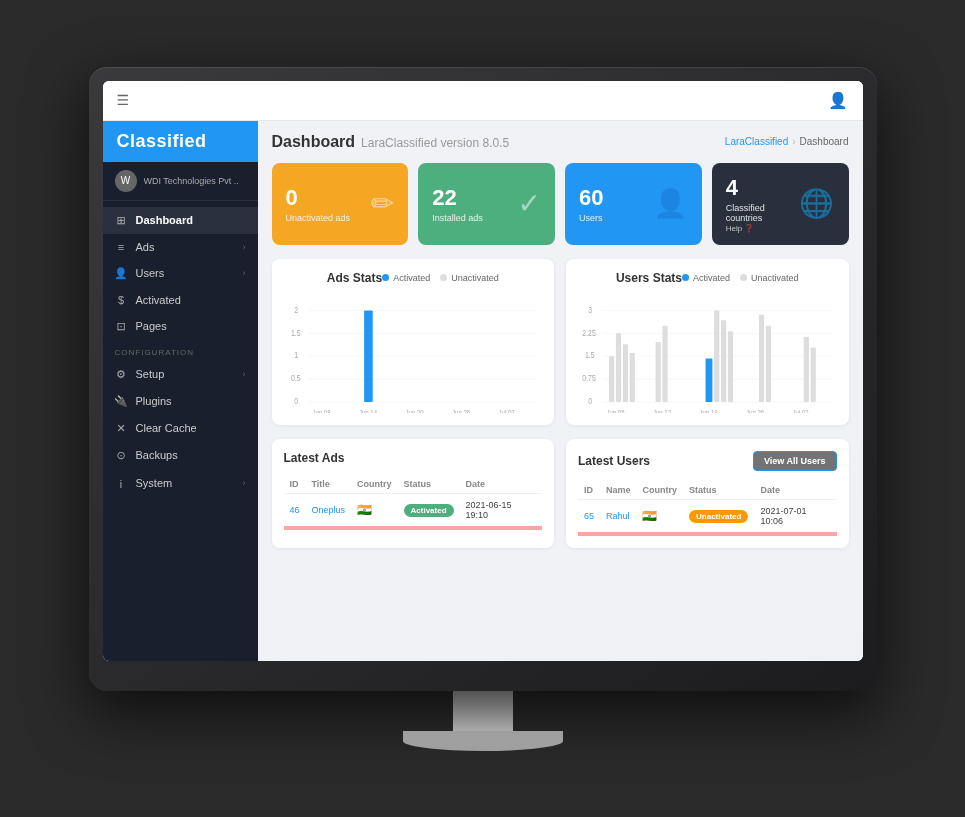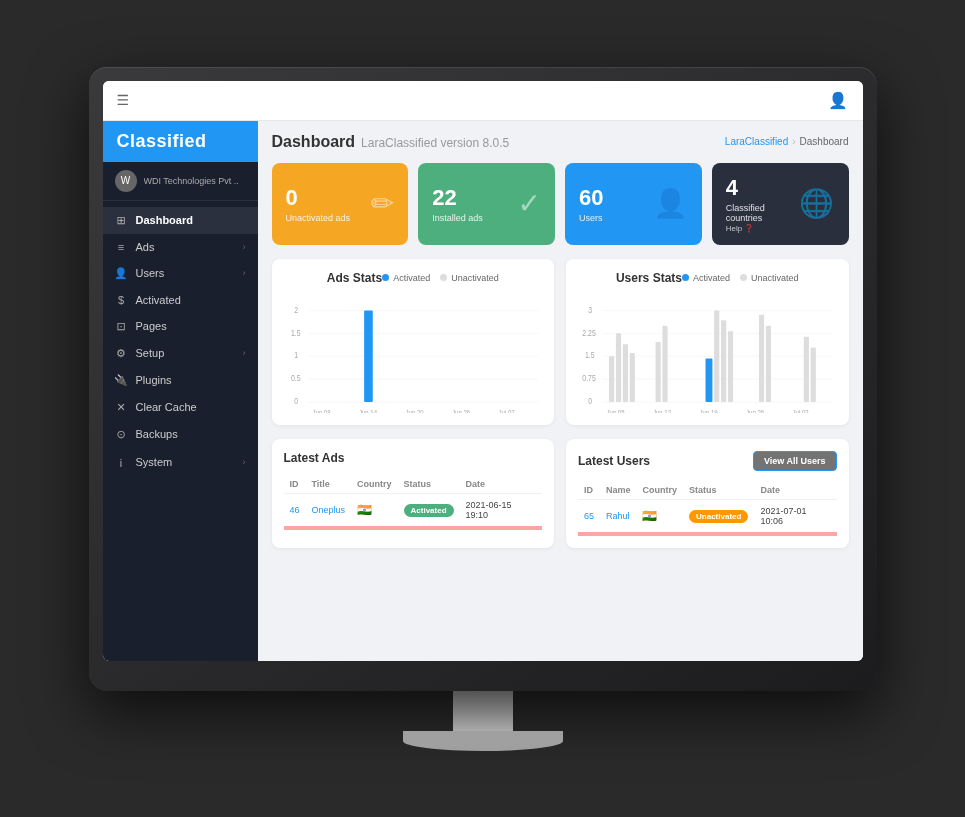--- a/index.html
+++ b/index.html
@@ -299,20 +299,21 @@
       <span class="item-icon">$</span>
       <span class="item-label">Activated</span>
 
     </div>
                 <div class="sidebar-item">
       <span class="item-icon">⊡</span>
       <span class="item-label">Pages</span>
 
     </div>
               </div>
+            <div class="sidebar-section-label">CONFIGURATION</div>
             <div id="config-items-container">
                 <div class="sidebar-item">
       <span class="item-icon">⚙</span>
       <span class="item-label">Setup</span>
       <span class="item-arrow">›</span>
     </div>
                 <div class="sidebar-item">
       <span class="item-icon">🔌</span>
       <span class="item-label">Plugins</span>
 

